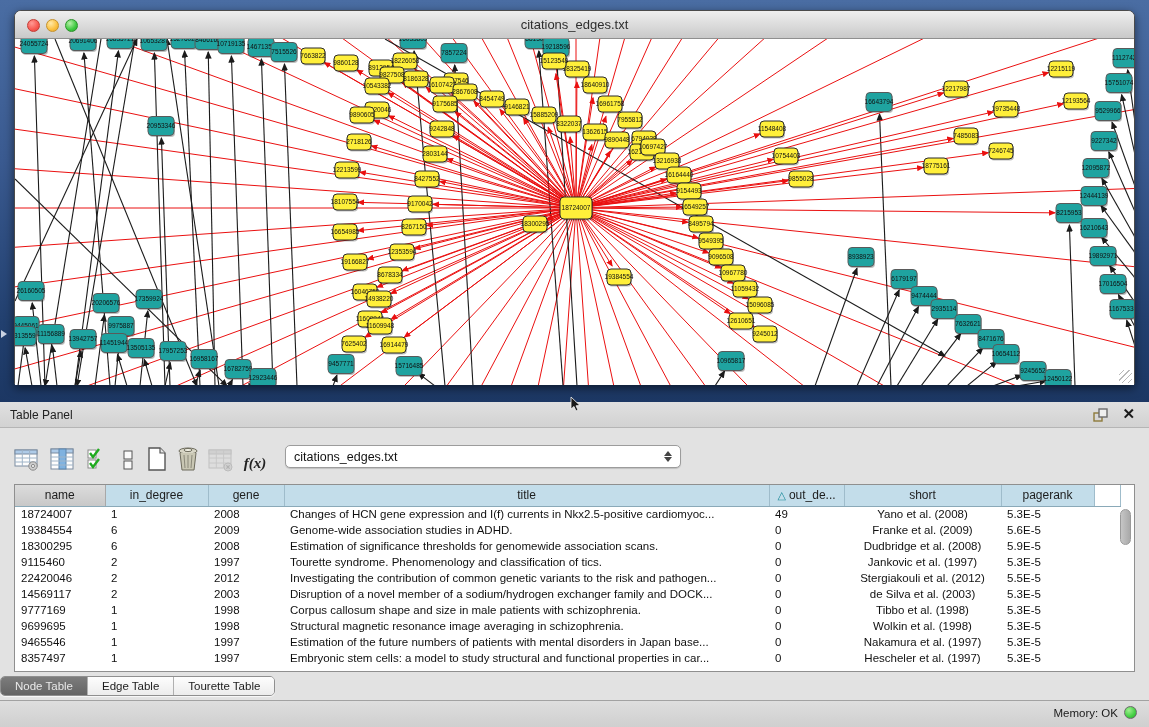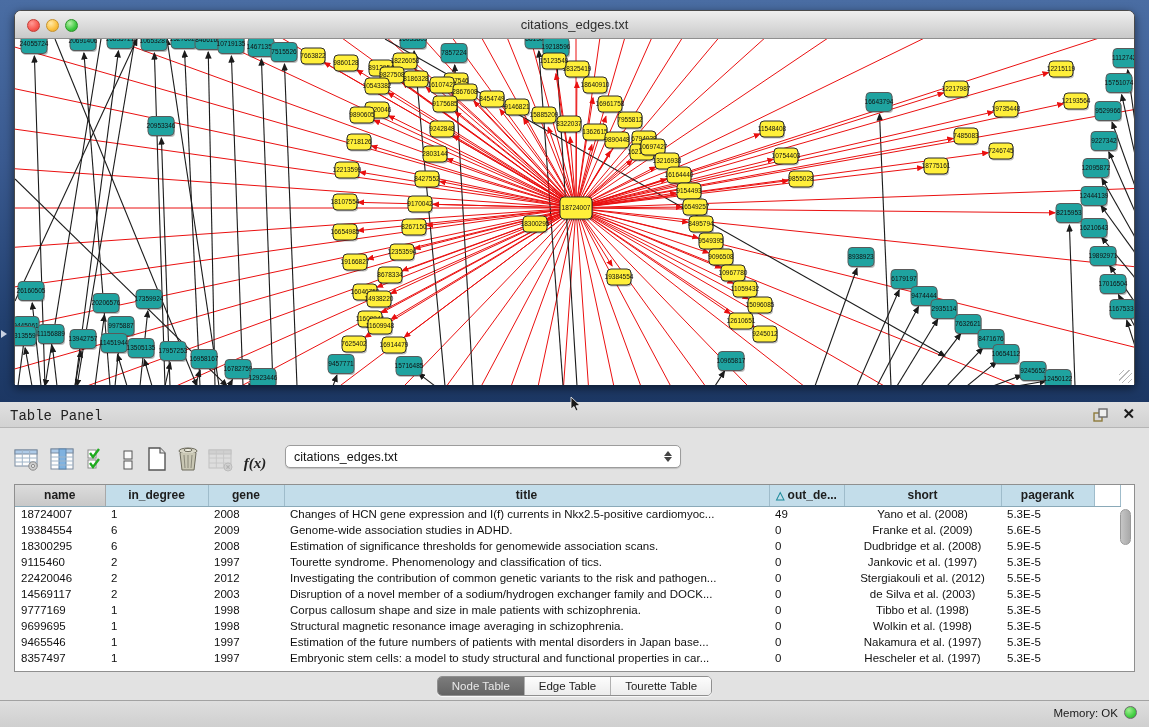--- a/index.html
+++ b/index.html
@@ -25,21 +25,21 @@
   #resize-grip { position:absolute; right:2px; bottom:2px; width:13px; height:13px; opacity:.6;
     background:repeating-linear-gradient(135deg, transparent 0 3px, #8a8a8a 3px 4px); }
   #collapse-arrow { position:absolute; left:1px; top:330px; width:0; height:0;
     border-top:4px solid transparent; border-bottom:4px solid transparent; border-left:6px solid #c9d2e2; }
   #mouse-cursor { position:absolute; left:570px; top:396px; z-index:50; }
 
   
   #table-panel { position:absolute; left:0; top:402px; width:1149px; height:298px; background:#e2e2e2; }
   #panel-header { position:relative; height:26px; background:linear-gradient(180deg,#e0e0e0,#d2d2d2);
                   border-bottom:1px solid #b5b5b5; }
-  #panel-title { position:absolute; left:10px; top:6px; font-size:14px; color:#222;font-family:Liberation Mono, monospace; }
+  #panel-title { position:absolute; left:10px; top:6px; font-size:12px; color:#222; }
   #float-btn { position:absolute; right:40px; top:5px; width:16px; height:16px; cursor:default; }
   #close-btn { position:absolute; right:14px; top:3px; font-size:15px; font-weight:bold; color:#1a1a1a; cursor:default; }
 
   #toolbar { position:absolute; left:0; top:36px; width:1149px; height:40px; }
   .tb-btn { position:absolute; top:4px; width:30px; height:30px; display:flex; align-items:flex-end; justify-content:center; }
   .tb-btn svg { display:block; }
   #fx-btn { font-family:"Liberation Serif", serif; font-style:italic; font-size:15px; font-weight:bold; color:#222; }
   #source-select { position:absolute; left:285px; top:7px; width:396px; height:23px; background:#fff;
                    border:1px solid #9c9c9c; border-radius:5px; box-shadow:0 1px 1px rgba(0,0,0,.15);
                    font-size:12.5px; color:#111; display:flex; align-items:center; padding:0 8px; }
@@ -47,33 +47,33 @@
   .updown { display:flex; flex-direction:column; align-items:center; gap:1px; }
   .updown i { width:0; height:0; border-left:4px solid transparent; border-right:4px solid transparent; }
   .updown .up { border-bottom:5px solid #444; }
   .updown .dn { border-top:5px solid #444; }
 
   #table-box { position:absolute; left:14px; top:82px; width:1121px; height:188px;
                background:#fff; border:1px solid #8f8f8f; overflow:hidden; }
   table { border-collapse:collapse; table-layout:fixed; width:1105px; }
   col.c0{width:90px} col.c1{width:103px} col.c2{width:76px} col.c3{width:485px}
   col.c4{width:75px} col.c5{width:157px} col.c6{width:93px} col.c7{width:26px}
-  th { height:21px; background:#c3ddea; font-size:12px; font-weight:bold; color:#1d1d1d;
+  th { height:21px; background:#c3ddea; font-size:12px; font-weight:normal; color:#1d1d1d;
        border-right:1px solid #9fbccb; border-bottom:1px solid #8aa9b8; text-align:center;
        overflow:hidden; white-space:nowrap; }
   th.hdr-name { background:linear-gradient(180deg,#dcdcdc,#c8c8c8); border-right:1px solid #a8a8a8; }
   th .sort-glyph { color:#1d8b9b; font-size:11px; margin-right:3px; }
   td { height:16px; font-size:11.5px; color:#101010; padding:0 6px; white-space:nowrap; overflow:hidden;
        text-overflow:ellipsis; }
   td.short-cell { text-align:center; }
   #vscroll { position:absolute; right:3px; top:24px; width:11px; height:160px; }
   #vscroll-thumb { position:absolute; top:0; left:0; width:11px; height:36px; border-radius:6px;
                    background:linear-gradient(90deg,#c6c6c6,#a9a9a9); border:1px solid #9a9a9a; }
 
-  #tab-row { position:absolute; left:0; top:272px; width:1149px; height:26px; display:flex; justify-content:center; }
+  #tab-row { position:absolute; left:0; top:272px; width:1149px; height:26px; display:flex; justify-content:flex-start; }
   #seg { display:flex; height:20px; margin-top:2px; border:1px solid #8f8f8f; border-radius:5px; overflow:hidden;
          box-shadow:0 1px 1px rgba(255,255,255,.8); }
   .seg-btn { padding:0 14px; font-size:11.5px; line-height:19px; background:linear-gradient(180deg,#fdfdfd,#ececec);
              color:#1c1c1c; border-right:1px solid #b0b0b0; }
   .seg-btn:last-child { border-right:none; }
   .seg-btn.active { background:linear-gradient(180deg,#7c7c7c,#646464); color:#e9e9e9; }
 
   
   #status-bar { position:absolute; left:0; top:700px; width:1149px; height:27px;
                 background:linear-gradient(180deg,#dedede,#cfcfcf); border-top:1px solid #a2a2a2; }

